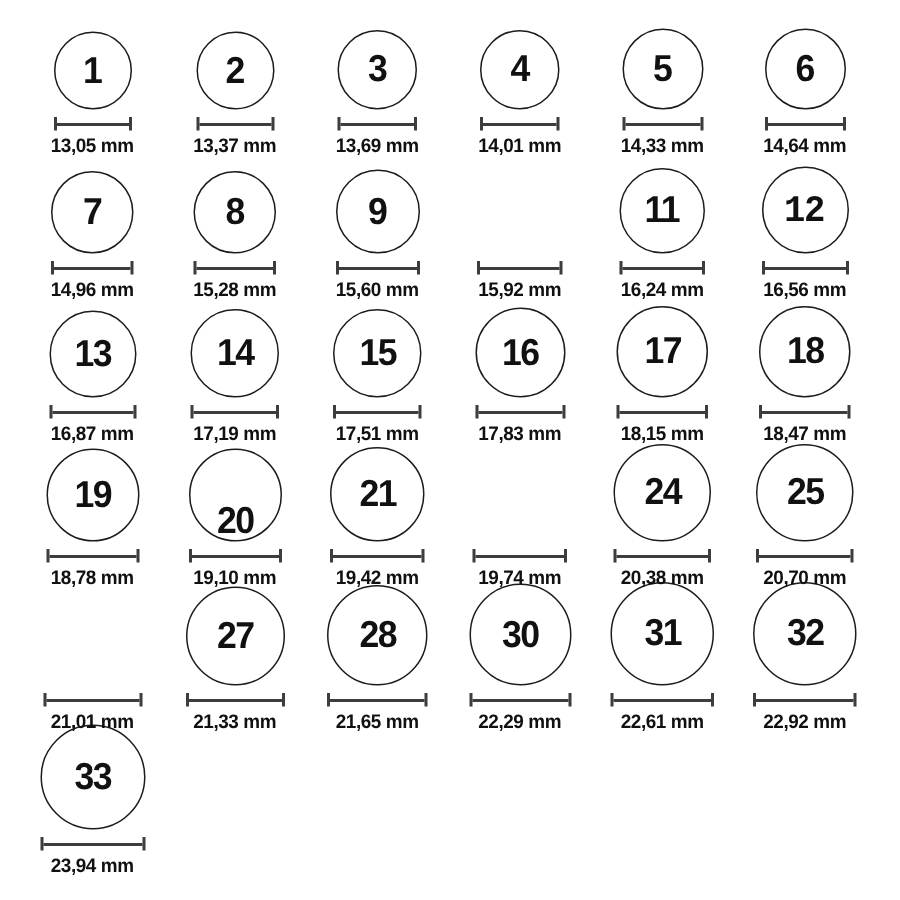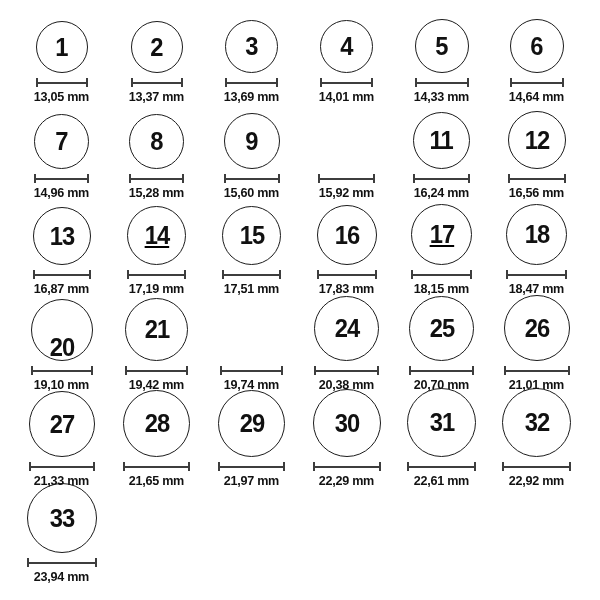--- a/index.html
+++ b/index.html
@@ -158,37 +158,37 @@
 
   <div class="cell">
     <div class="circle" style="width: 57px; height: 57px;">
       <span class="num">11</span>
     </div>
     <div class="measure" style="width: 57px;"></div>
     <div class="label">16,24 mm</div>
   </div>
 
   <div class="cell">
-    <div class="circle" style="width: 58px; height: 58px;">
+    <div class="circle" style="width: 58px; height: 58px; font-family: Liberation Mono, monospace;">
       <span class="num">12</span>
     </div>
     <div class="measure" style="width: 58px;"></div>
     <div class="label">16,56 mm</div>
   </div>
 
   <div class="cell">
     <div class="circle" style="width: 58px; height: 58px; justify-content: center;">
       <span class="num">13</span>
     </div>
     <div class="measure" style="width: 58px;"></div>
     <div class="label">16,87 mm</div>
   </div>
 
   <div class="cell">
-    <div class="circle" style="width: 59px; height: 59px; text-decoration: underline;">
+    <div class="circle" style="width: 59px; height: 59px;">
       <span class="num">14</span>
     </div>
     <div class="measure" style="width: 59px;"></div>
     <div class="label">17,19 mm</div>
   </div>
 
   <div class="cell">
     <div class="circle" style="width: 59px; height: 59px;">
       <span class="num">15</span>
     </div>
@@ -198,35 +198,42 @@
 
   <div class="cell">
     <div class="circle" style="width: 60px; height: 60px;">
       <span class="num">16</span>
     </div>
     <div class="measure" style="width: 60px;"></div>
     <div class="label">17,83 mm</div>
   </div>
 
   <div class="cell">
-    <div class="circle" style="width: 61px; height: 61px; text-decoration: underline;">
+    <div class="circle" style="width: 61px; height: 61px;">
       <span class="num">17</span>
     </div>
     <div class="measure" style="width: 61px;"></div>
     <div class="label">18,15 mm</div>
   </div>
 
   <div class="cell">
     <div class="circle" style="width: 61px; height: 61px;">
       <span class="num">18</span>
     </div>
     <div class="measure" style="width: 61px;"></div>
     <div class="label">18,47 mm</div>
   </div>
 
+  <div class="cell">
+    <div class="circle" style="width: 62px; height: 62px;">
+      <span class="num">19</span>
+    </div>
+    <div class="measure" style="width: 62px;"></div>
+    <div class="label">18,78 mm</div>
+  </div>
 
   <div class="cell">
     <div class="circle" style="width: 62px; height: 62px; align-items: flex-end;">
       <span class="num">20</span>
     </div>
     <div class="measure" style="width: 62px;"></div>
     <div class="label">19,10 mm</div>
   </div>
 
   <div class="cell">
@@ -253,50 +260,40 @@
 
   <div class="cell">
     <div class="circle" style="width: 65px; height: 65px;">
       <span class="num">25</span>
     </div>
     <div class="measure" style="width: 65px;"></div>
     <div class="label">20,70 mm</div>
   </div>
 
   <div class="cell">
-    <div class="circle" style="width: 66px; height: 66px;">
-      <span class="num">26</span>
-    </div>
     <div class="measure" style="width: 66px;"></div>
     <div class="label">21,01 mm</div>
   </div>
 
   <div class="cell">
     <div class="circle" style="width: 66px; height: 66px;">
       <span class="num">27</span>
     </div>
     <div class="measure" style="width: 66px;"></div>
     <div class="label">21,33 mm</div>
   </div>
 
   <div class="cell">
     <div class="circle" style="width: 67px; height: 67px; text-align: right;">
       <span class="num">28</span>
     </div>
     <div class="measure" style="width: 67px;"></div>
     <div class="label">21,65 mm</div>
   </div>
 
-  <div class="cell">
-    <div class="circle" style="width: 67px; height: 67px;">
-      <span class="num">29</span>
-    </div>
-    <div class="measure" style="width: 67px;"></div>
-    <div class="label">21,97 mm</div>
-  </div>
 
   <div class="cell">
     <div class="circle" style="width: 68px; height: 68px;">
       <span class="num">30</span>
     </div>
     <div class="measure" style="width: 68px;"></div>
     <div class="label">22,29 mm</div>
   </div>
 
   <div class="cell">

